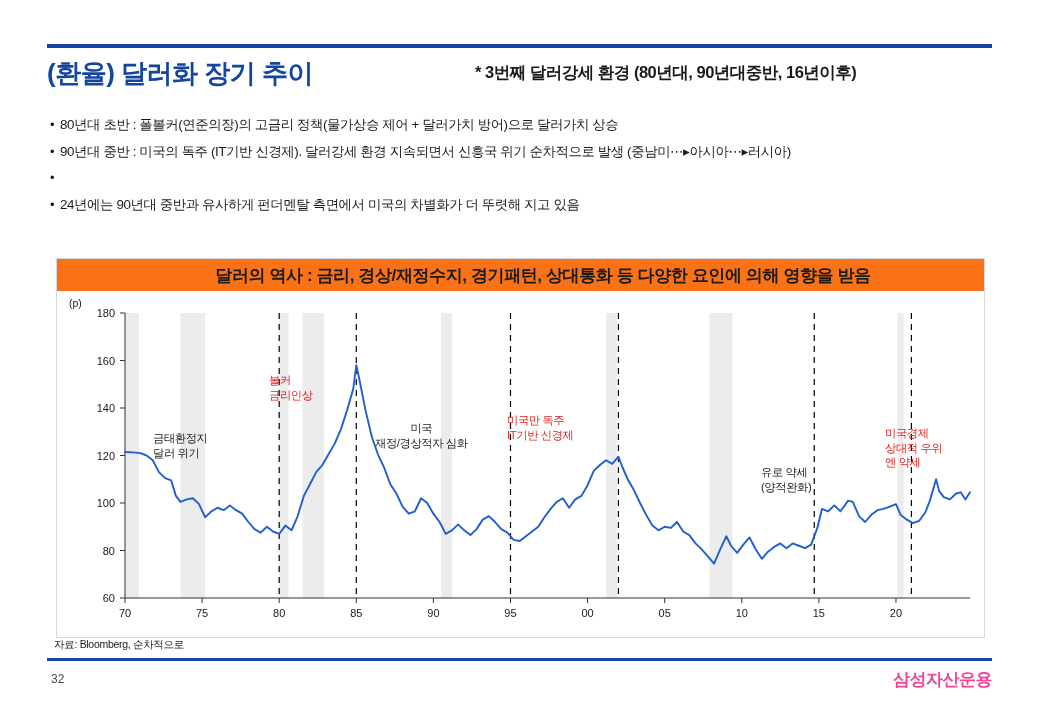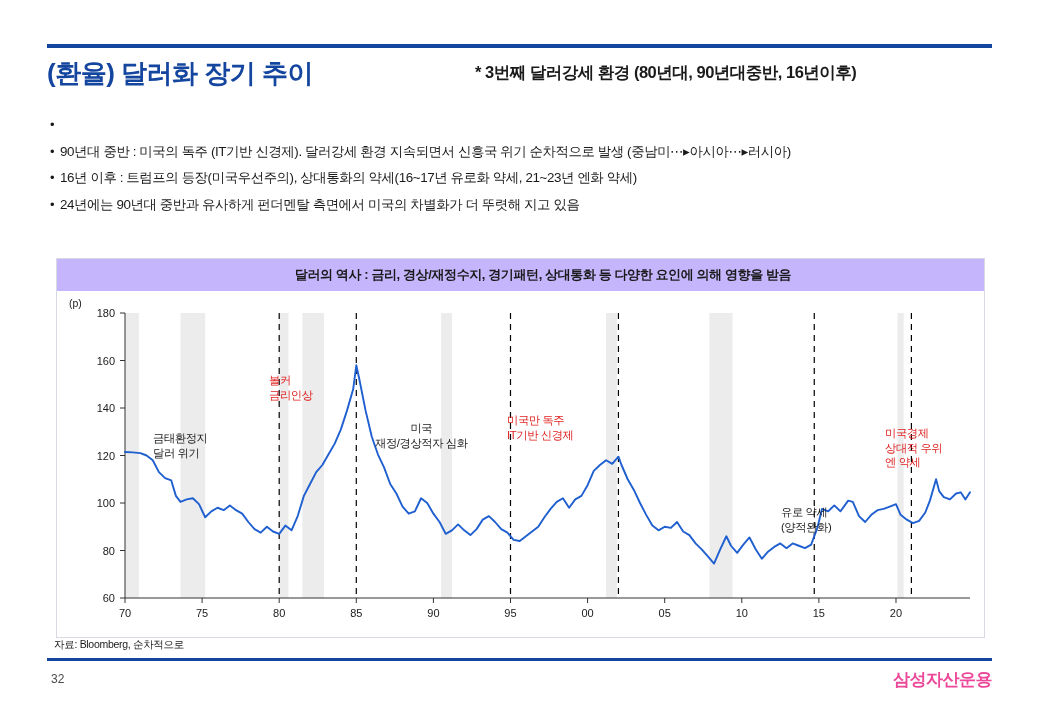--- a/index.html
+++ b/index.html
@@ -44,23 +44,23 @@
 
   
   .chart-panel {
     position: absolute; left: 56px; top: 258px;
     width: 929px; height: 380px;
     border: 1px solid #d7d9e2;
     background: #fff;
   }
   .chart-band {
     height: 32px; width: 100%;
-    background: #c4b5fd;
+    background: #f97316;
     display: flex; align-items: center; justify-content: center;
-    font-size: 13px; font-weight: 700; color: #1a1a1a;
+    font-size: 17px; font-weight: 700; color: #1a1a1a;
     letter-spacing: -0.4px;
     padding-left: 45px;
   }
   .plot-wrap { position: relative; width: 100%; height: 347px; }
   .plot-svg { position: absolute; left: 0; top: 0; }
 
   
   .anno {
     position: absolute; font-size: 11.3px; line-height: 14.5px;
     letter-spacing: -0.4px; white-space: pre; font-weight: 400;
@@ -99,28 +99,28 @@
   <div class="top-rule"></div>
 
   <div class="title-row">
     <div class="slide-title">(환율) 달러화 장기 추이</div>
     <div class="slide-subtitle">* 3번째 달러강세 환경 (80년대, 90년대중반, 16년이후)</div>
   </div>
 
   <div class="bullets">
     <div class="bullet">
       <span class="dot">•</span>
+      <span>80년대 초반 : 폴볼커(연준의장)의  고금리 정책(물가상승  제어 + 달러가치  방어)으로  달러가치  상승</span>
     </div>
     <div class="bullet">
       <span class="dot">•</span>
       <span>90년대 중반 : 미국의 독주 (IT기반 신경제). 달러강세  환경 지속되면서  신흥국 위기 순차적으로  발생 (중남미⋯▸아시아⋯▸러시아)</span>
     </div>
     <div class="bullet">
       <span class="dot">•</span>
-      <span>16년 이후 : 트럼프의 등장(미국우선주의),  상대통화의  약세(16~17년  유로화 약세, 21~23년  엔화 약세)</span>
     </div>
     <div class="bullet">
       <span class="dot">•</span>
       <span>24년에는 90년대 중반과 유사하게 펀더멘탈 측면에서  미국의 차별화가  더 뚜렷해 지고 있음</span>
     </div>
   </div>
 
   <div class="chart-panel">
     <div class="chart-band">달러의 역사 : 금리, 경상/재정수지, 경기패턴, 상대통화 등 다양한 요인에 의해 영향을 받음</div>
     <div class="plot-wrap">
@@ -181,21 +181,21 @@
           <polyline points="68.00,160.94 75.71,161.41 83.42,162.13 89.59,164.50 95.76,169.25 101.92,181.13 108.09,187.06 114.26,189.44 118.89,204.87 123.51,210.81 129.68,208.44 135.85,207.25 142.01,213.19 148.18,226.25 154.35,220.31 160.52,216.75 166.69,219.13 172.85,214.38 179.02,219.13 185.19,222.69 191.36,231.00 197.53,238.13 203.69,241.69 209.86,235.75 216.03,240.50 222.20,242.88 228.36,234.56 234.53,239.31 240.70,225.06 246.87,204.87 253.04,193.00 259.20,181.13 265.37,174.00 271.54,163.31 277.71,152.63 283.88,138.38 290.04,119.38 296.21,98.00 299.30,74.25 302.38,88.50 308.55,119.38 314.72,145.50 320.88,163.31 327.05,176.38 333.22,193.00 339.39,202.50 345.55,215.56 351.72,222.69 357.89,220.31 364.06,207.25 370.23,212.00 376.39,222.69 382.56,231.00 388.73,242.88 394.90,239.31 401.07,233.38 407.23,239.31 413.40,244.06 419.57,238.13 425.74,228.63 431.91,225.06 438.07,231.00 444.24,238.13 450.41,241.69 456.58,248.81 462.74,250.00 468.91,245.25 475.08,240.50 481.25,235.75 487.42,226.25 493.58,217.94 499.75,210.81 505.92,207.25 512.09,216.75 518.26,208.44 524.42,204.87 530.59,194.19 536.76,179.94 542.93,174.00 549.09,169.25 555.26,172.81 561.43,165.69 564.51,174.00 570.68,188.25 576.85,198.94 583.02,212.00 589.19,223.87 595.35,234.56 601.52,239.31 607.69,235.75 613.86,236.94 620.03,231.00 626.19,240.50 632.36,244.06 638.53,252.38 644.70,258.31 650.86,265.44 657.03,272.56 663.20,258.31 669.37,245.25 673.99,254.75 680.16,261.88 686.33,253.56 692.50,246.44 698.67,258.31 704.83,267.81 711.00,260.69 717.17,255.94 723.34,252.38 729.51,257.13 735.67,252.38 741.84,254.75 748.01,257.13 754.18,253.56 760.34,236.94 764.97,217.94 771.14,220.31 777.31,214.38 783.47,220.31 791.18,209.63 795.81,210.81 801.98,225.06 808.15,231.00 814.31,223.87 820.48,219.13 826.65,217.94 832.82,215.56 838.99,213.19 843.61,223.87 849.78,228.63 855.95,232.19 862.11,229.81 868.28,221.50 872.91,209.63 879.08,188.25 882.16,200.13 886.79,206.06 892.95,208.44 899.12,202.50 903.75,201.31 908.37,208.44 913.00,201.31" fill="none" stroke="#1f5fd0" stroke-width="1.9" stroke-linejoin="round" stroke-linecap="round"></polyline>
         </svg>
     <div class="anno black" style="left: 96px; top: 140px;">금태환정지
 달러 위기</div>
         <div class="anno red" style="left: 212px; top: 82px;">볼커
 금리인상</div>
         <div class="anno black" style="left: 318px; top: 130px; text-align: center;">미국
 재정/경상적자 심화</div>
         <div class="anno red" style="left: 450px; top: 122px;">미국만 독주
 IT기반 신경제</div>
-        <div class="anno black" style="left: 724px; top: 174px; margin-top: 40px;">유로 약세
+        <div class="anno black" style="left: 704px; top: 174px;">유로 약세
 (양적완화)</div>
         <div class="anno red" style="left: 828px; top: 135px;">미국경제
 상대적 우위
 엔 약세</div>
       </div>
   </div>
 
   <div class="source">자료: Bloomberg, 순차적으로</div>
   <div class="bottom-rule"></div>
   <div class="page-no">32</div>

